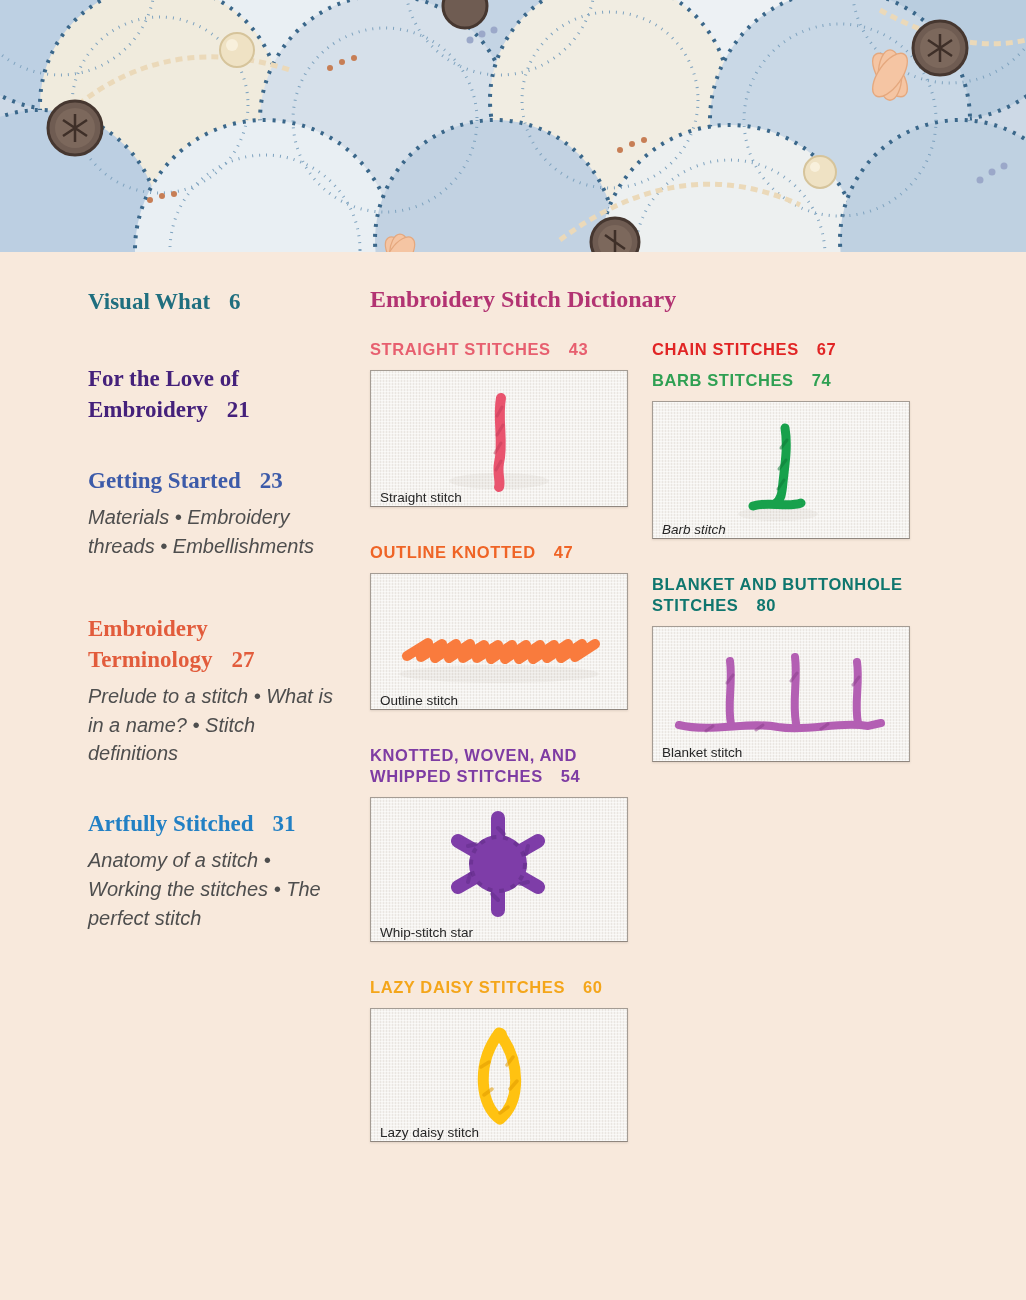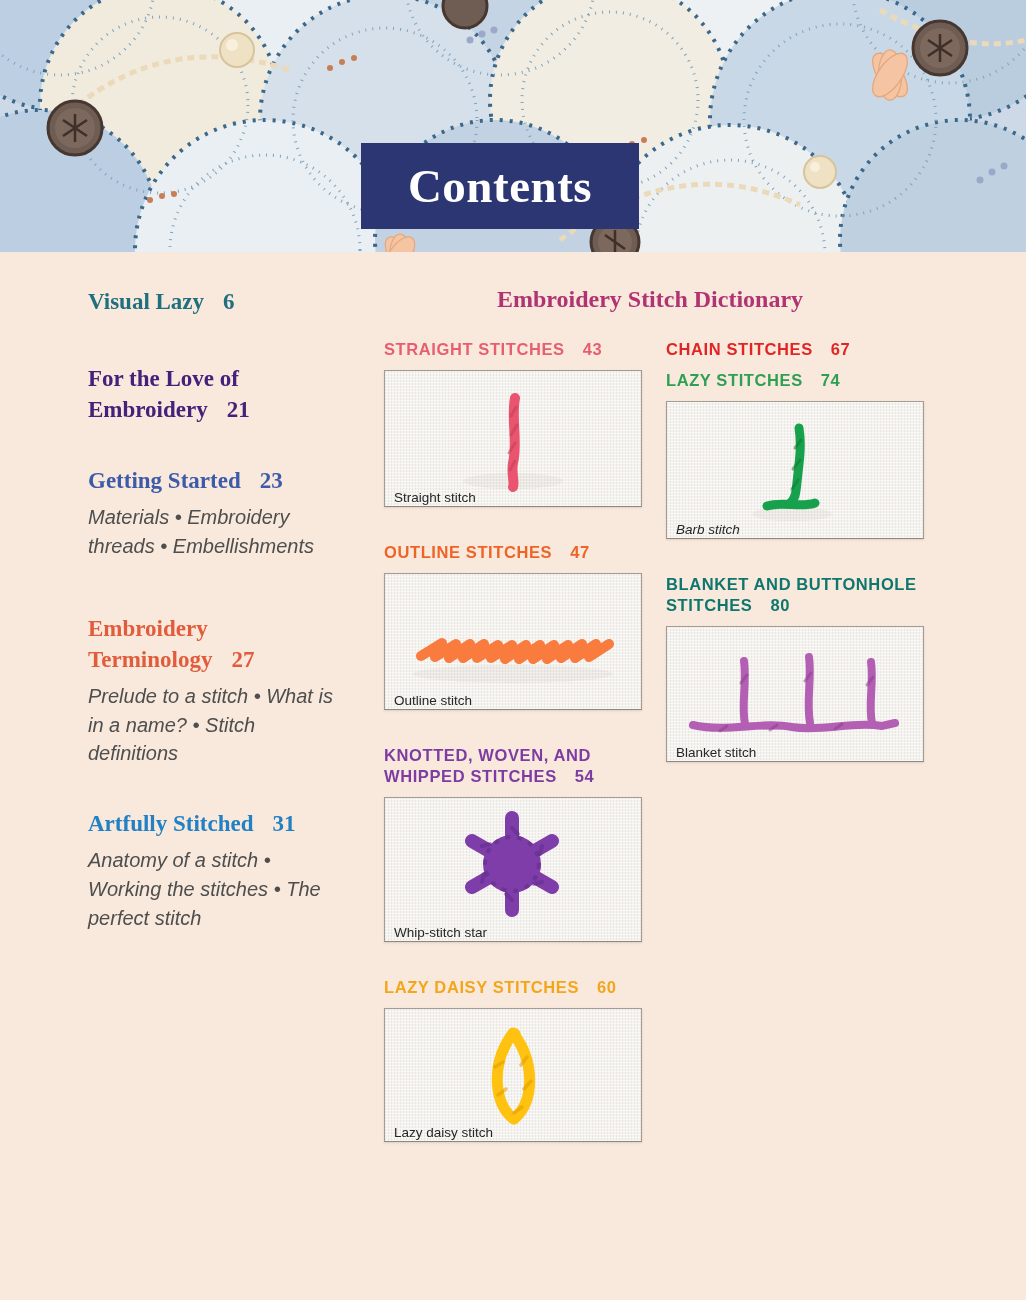--- a/index.html
+++ b/index.html
@@ -29,24 +29,24 @@
   .toc-sub{
     font-style:italic;font-size:20px;line-height:1.44;color:#4E4E4E;
     margin:7px 0 0 0;width:250px;
   }
   .toc-entry.e2{margin-bottom:40px;}
   .toc-entry.e3{margin-bottom:52px;}
   .toc-entry.e4{margin-bottom:40px;}
   
   .dict{position:absolute;left:370px;top:286px;width:560px;}
   .dict-title{
-    font-family:"Liberation Serif",serif;font-weight:bold;font-size:24px;margin:0 0 26px 0;text-align:center;
+    font-family:"Liberation Serif",serif;font-weight:bold;font-size:24px;margin:0 0 26px 0;
   }
   .dict-cols{display:flex;}
-  .dict-col{width:258px;margin-left:14px;}
+  .dict-col{width:258px;}
   .dict-col.right{margin-left:24px;}
   .sec-head{
     margin:0 0 9px 0;font-size:16.5px;font-weight:bold;letter-spacing:.6px;
     line-height:1.32;
   }
   .sec-page{margin-left:18px;}
   .sample{
     position:relative;margin:0 0 35px 0;width:256px;
     border:1px solid #A49C94;border-bottom-color:#8F867E;
     background-color:#F5F3F0;
@@ -165,28 +165,25 @@
     </g>
 
     <g>
       <circle cx="237" cy="50" r="17" fill="#EFE2C4" stroke="#D6C49B" stroke-width="2"></circle>
       <circle cx="232" cy="45" r="6" fill="#F8F0DC"></circle>
       <circle cx="820" cy="172" r="16" fill="#EFE2C4" stroke="#D6C49B" stroke-width="2"></circle>
       <circle cx="815" cy="167" r="5" fill="#F8F0DC"></circle>
     </g>
   </svg>
 
-  <div class="banner">
-    <h1>Contents</h1>
-  </div>
 
   <nav class="toc">
 
     <div class="toc-entry e1">
-      <p class="toc-title" style="color: rgb(32, 111, 127);"><span>Visual Lazy</span><span class="toc-page">6</span></p>
+      <p class="toc-title" style="color: rgb(32, 111, 127);"><span>Visual What</span><span class="toc-page">6</span></p>
     </div>
 
     <div class="toc-entry e2">
       <p class="toc-title" style="color: rgb(69, 33, 123);"><span>For the Love of Embroidery</span><span class="toc-page">21</span></p>
     </div>
 
     <div class="toc-entry e3 has-sub">
       <p class="toc-title" style="color: rgb(61, 91, 169);"><span>Getting Started</span><span class="toc-page">23</span></p>
       <p class="toc-sub">Materials  •  Embroidery threads  •  Embellishments</p>
     </div>
@@ -218,21 +215,21 @@
               <g fill="none" stroke-linecap="round" stroke="#E9546E">
                 <path d="M130 27 C126 48 133 72 128 92 C126 103 130 111 128 116" stroke-width="10"></path>
               </g>
               <path d="M131 36 l-5 9 M132 54 l-6 10 M130 72 l-6 10 M130 90 l-5 9" stroke="#C13B57" stroke-width="3" opacity="0.5" fill="none" stroke-linecap="round"></path>
             </svg>
             <figcaption>Straight stitch</figcaption>
           </figure>
         </div>
 
         <div>
-          <h3 class="sec-head" style="color: rgb(239, 100, 38);"><span>OUTLINE STITCHES</span><span class="sec-page">47</span></h3>
+          <h3 class="sec-head" style="color: rgb(239, 100, 38);"><span>OUTLINE KNOTTED</span><span class="sec-page">47</span></h3>
           <figure class="sample h135">
             <svg width="256" height="135" viewBox="0 0 256 135">
               <ellipse cx="128" cy="100" rx="100" ry="9" fill="rgba(120,100,90,0.06)"></ellipse>
               <g fill="none" stroke-linecap="round" stroke="#F97B3D">
                 <path d="M36 82 L57 69 M50 83 L71 70 M64 84 L85 70 M78 84 L99 70 M92 84 L113 71 M106 84 L127 71 M120 85 L141 71 M134 85 L155 71 M148 85 L169 71 M162 85 L183 71 M176 84 L197 70 M190 84 L211 70 M204 83 L224 70" stroke-width="10"></path>
               </g>
             </svg>
             <figcaption>Outline stitch</figcaption>
           </figure>
         </div>
@@ -267,21 +264,21 @@
         </div>
       </div>
 
       <div class="dict-col right">
 
         <div>
           <h3 class="sec-head" style="color: rgb(225, 37, 37);"><span>CHAIN STITCHES</span><span class="sec-page">67</span></h3>
         </div>
 
         <div>
-          <h3 class="sec-head" style="color: rgb(47, 160, 83);"><span>LAZY STITCHES</span><span class="sec-page">74</span></h3>
+          <h3 class="sec-head" style="color: rgb(47, 160, 83);"><span>BARB STITCHES</span><span class="sec-page">74</span></h3>
           <figure class="sample h136">
             <svg width="256" height="136" viewBox="0 0 256 136">
               <ellipse cx="125" cy="112" rx="40" ry="7" fill="rgba(120,100,90,0.06)"></ellipse>
               <g fill="none" stroke-linecap="round" stroke="#18A14C">
                 <path d="M132 26 C135 44 132 62 130 80 C129 92 128 98 122 102" stroke-width="9"></path>
                 <path d="M100 104 C115 99 135 106 148 101" stroke-width="9"></path>
               </g>
               <path d="M134 38 l-6 8 M133 58 l-7 9 M131 78 l-6 9" stroke="#0E7A36" stroke-width="3" opacity="0.55" fill="none" stroke-linecap="round"></path>
             </svg>
             <figcaption>Barb stitch</figcaption>

